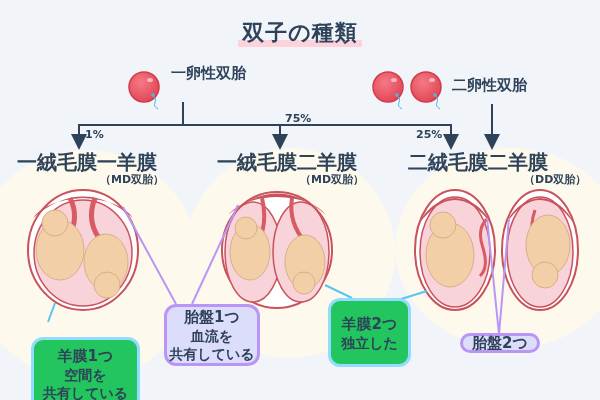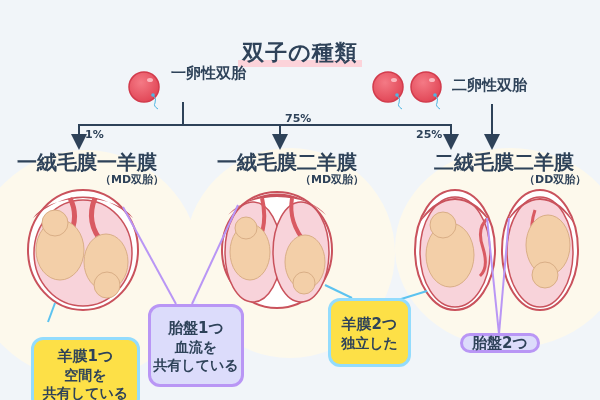--- a/index.html
+++ b/index.html
@@ -1,30 +1,30 @@
 <!DOCTYPE html>
 <html><head>
 <meta charset="utf-8">
 <style>
   * { margin:0; padding:0; box-sizing:border-box; }
   html, body { width:600px; height:400px; overflow:hidden; }
   body { background:#f1f5f9; font-family:"DejaVu Sans", sans-serif; color:#2e4259; position:relative; }
   .abs { position:absolute; }
   .title { left:0; width:600px; top:18px; text-align:center; font-size:22px; font-weight:bold; color:#2e4259; letter-spacing:1px; }
-  .title span { position:relative; display:inline-block; padding:0 4px;margin-top:20px; }
+  .title span { position:relative; display:inline-block; padding:0 4px; }
   .title span::after { content:""; position:absolute; left:0; right:0; bottom:1px; height:7px; background:#fcd3da; z-index:-1; }
   .cat-label { font-size:15px; font-weight:bold; color:#2e4259; }
   .pct { font-size:11px; font-weight:bold; color:#2e4259; }
   .type-title { font-size:20px; font-weight:bold; color:#2e4259; white-space:nowrap; }
   .type-sub { font-size:11px; font-weight:bold; color:#2e4259; white-space:nowrap; }
   .halo { border-radius:50%; background:#fdf9ec; }
   .callout { border-radius:12px; text-align:center; font-weight:bold; color:#2e4259; display:flex; flex-direction:column; justify-content:center; align-items:center; }
   .callout .h { font-size:15px; line-height:20px; }
   .callout .b { font-size:14px; line-height:18px; }
-  .blue { background:#fde047; border:3px solid #93dcfd; }
+  .blue { background:#22c55e; border:3px solid #93dcfd; }
   .purple { background:#dcdcfb; border:3px solid #b996f5; }
   svg { position:absolute; left:0; top:0; }
 </style>
 </head>
 <body>
 
 <div class="abs halo" style="left:-30px;top:150px;width:230px;height:230px;"></div>
 <div class="abs halo" style="left:185px;top:148px;width:210px;height:210px;"></div>
 <div class="abs halo" style="left:395px;top:148px;width:230px;height:200px;"></div>
 
@@ -125,30 +125,30 @@
 <div class="abs cat-label" style="left:452px;top:76px;">二卵性双胎</div>
 
 <div class="abs pct" style="left:85px;top:128px;">1%</div>
 <div class="abs pct" style="left:285px;top:112px;">75%</div>
 <div class="abs pct" style="left:416px;top:128px;">25%</div>
 
 <div class="abs type-title" style="left:17px;top:149px;">一絨毛膜一羊膜</div>
 <div class="abs type-sub" style="left:100px;top:172px;">（MD双胎）</div>
 <div class="abs type-title" style="left:217px;top:149px;">一絨毛膜二羊膜</div>
 <div class="abs type-sub" style="left:300px;top:172px;">（MD双胎）</div>
-<div class="abs type-title" style="left:434px;top:149px;">二絨毛膜二羊膜</div>
+<div class="abs type-title" style="left:408px;top:149px;">二絨毛膜二羊膜</div>
 <div class="abs type-sub" style="left:524px;top:172px;">（DD双胎）</div>
 
 <div class="abs callout blue" style="left:31px;top:321px;width:109px;height:73px;margin-top:16px;">
   <div class="h">羊膜1つ</div>
   <div class="b">空間を</div>
   <div class="b">共有している</div>
 </div>
 
-<div class="abs callout purple" style="left:148px;top:304px;width:96px;height:83px;">
+<div class="abs callout purple" style="left:164px;top:304px;width:96px;height:62px;">
   <div class="h">胎盤1つ</div>
   <div class="b">血流を</div>
   <div class="b">共有している</div>
 </div>
 
 <div class="abs callout blue" style="left:328px;top:298px;width:83px;height:69px;">
   <div class="h">羊膜2つ</div>
   <div class="b">独立した</div>
 </div>
 

